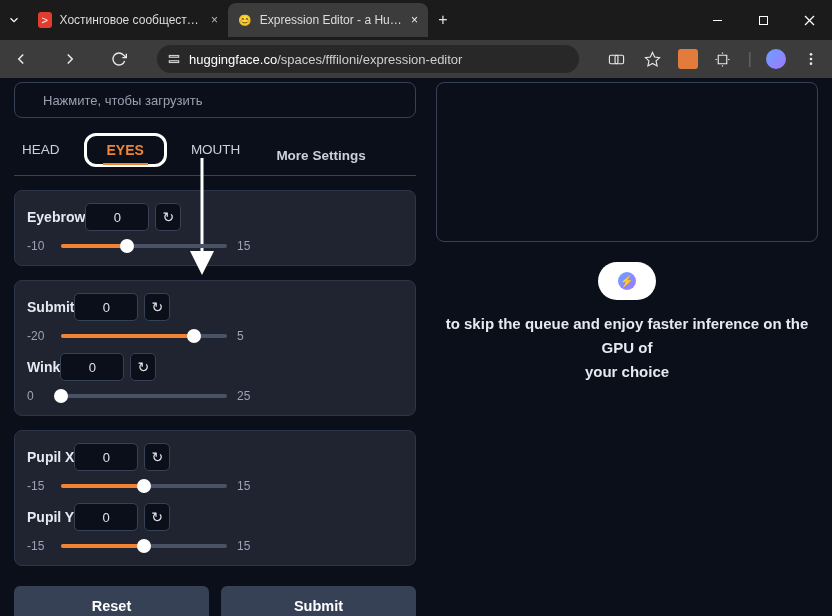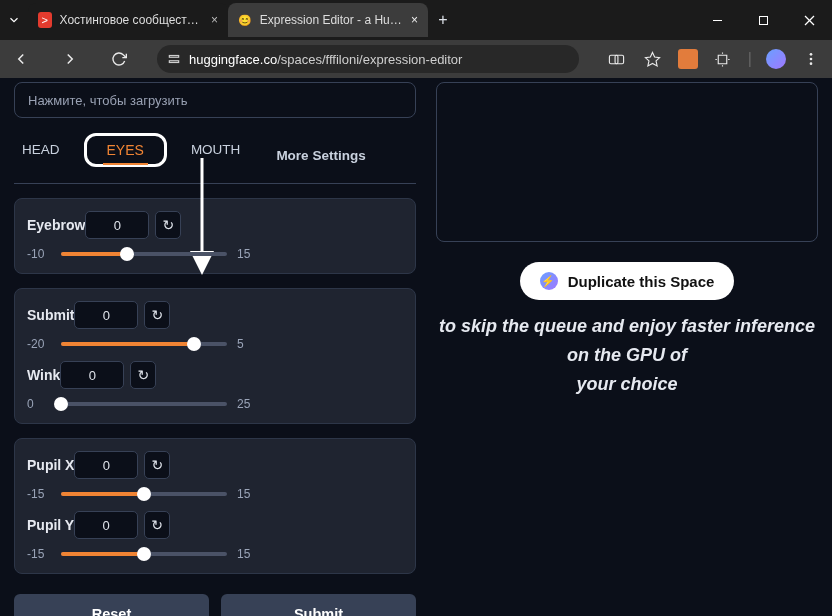--- a/index.html
+++ b/index.html
@@ -22,26 +22,26 @@
 .urlbar .host { color:#fff; }
 .righticons { display:flex; gap:14px; align-items:center; }
 .fox { width:20px; height:20px; background:#e27c3c; border-radius:3px; }
 .avatar { width:20px; height:20px; border-radius:50%; background:linear-gradient(135deg,#6aa0ff,#a078ff); }
 
 .page { padding:4px 14px 14px 14px; height:538px; overflow:hidden; }
 .cols { display:flex; gap:20px; }
 .left { width:402px; }
 .right { flex:1; }
 
-.upload-box { border:1px solid #374156; border-radius:8px; height:36px; margin-bottom:8px; color:#99a1b3; font-size:13px; display:flex; align-items:center; padding:0 13px; overflow:hidden; }
-
-.tabsrow { display:flex; align-items:center; gap:16px; padding:4px 0 14px 0; border-bottom:1px solid #374156; position:relative; }
+.upload-box { border:1px solid #374156; border-radius:8px; height:36px; margin-bottom:8px; color:#99a1b3; font-size:13px; display:flex; align-items:center; padding:0 28px; overflow:hidden; }
+
+.tabsrow { display:flex; align-items:center; gap:16px; padding:4px 0 6px 0; border-bottom:1px solid #374156; position:relative; }
 .tabitem { font-size:13.5px; color:#c9d1de; padding:6px 8px; }
 .tabitem.more { margin-left:4px; font-weight:bold;margin-top:12px; }
-.eye-cap { position:relative; padding:6px 20px; border:3px solid #fff; border-radius:12px; color:#f08434; font-weight:normal; font-size:14px; }
+.eye-cap { position:relative; padding:6px 20px; border:3px solid #fff; border-radius:12px; color:#f08434; font-weight:bold; font-size:14px; }
 .eye-cap .under { position:absolute; bottom:-1px; left:16px; right:16px; height:2px; background:#f08434; }
 .pointer-line { position:absolute; top:32px; left:168px; }
 
 .group { background:#1f2430; border:1px solid #2d3648; border-radius:8px; padding:12px; margin-top:14px; }
 .ctrl { margin-bottom:10px; }
 .ctrl:last-child { margin-bottom:0; }
 .ctrl-head { display:flex; align-items:center; margin-bottom:8px; }
 .ctrl-name { font-size:14px; color:#e6e9f0; font-weight:bold; }
 .valbox { display:flex; align-items:center; gap:6px; }
 .numbox { width:64px; height:28px; background:#0b0f19; border:1px solid #374156; border-radius:5px; display:flex; align-items:center; justify-content:center; font-size:13px; color:#dfe3ea; }
@@ -54,21 +54,21 @@
 .tfill { position:absolute; top:5px; left:0; height:4px; background:#f08434; border-radius:2px; }
 .thumb { position:absolute; top:0; width:14px; height:14px; background:#fff; border-radius:50%; margin-left:-7px; }
 
 .btnsrow { display:flex; gap:12px; margin-top:20px; }
 .bigbtn { flex:1; height:40px; background:#374156; border-radius:6px; display:flex; align-items:center; justify-content:center; font-size:14.5px; font-weight:bold; color:#fff; }
 
 .preview { border:1px solid #374156; border-radius:8px; height:160px; margin-bottom:20px; }
 .dup-wrap { text-align:center; }
 .dup-btn { display:inline-flex; align-items:center; gap:10px; background:#fff; color:#111; font-weight:bold; font-size:15px; padding:10px 20px; border-radius:22px; }
 .bolt { width:18px; height:18px; border-radius:50%; background:linear-gradient(135deg,#6aa0ff,#a078ff); display:flex; align-items:center; justify-content:center; color:#fff; font-size:11px; }
-.helper { margin-top:12px; font-size:18px; color:#e6e9f0; text-align:center; font-weight:bold; line-height:1.6;font-style:italic; }
+.helper { margin-top:12px; font-size:15px; color:#e6e9f0; text-align:center; font-weight:bold; line-height:1.6; }
 </style>
 </head>
 <body>
 
 <div class="titlebar">
   <div class="tab-strip">
     <div class="vchevron">
         <svg width="14" height="14" viewBox="0 0 24 24" fill="none" stroke="#fff" stroke-width="2">
           <polyline points="6 9 12 15 18 9"></polyline>
         </svg>
@@ -287,21 +287,20 @@
         <div class="bigbtn">Reset</div>
         <div class="bigbtn">Submit</div>
       </div>
     </div>
 
     <div class="right">
       <div class="preview"></div>
       <div class="dup-wrap">
         <div class="dup-btn">
           <span class="bolt">⚡</span>
-          <span>Duplicate this Space</span>
         </div>
         <div class="helper">
           <div>to skip the queue and enjoy faster inference on the GPU of</div>
           <div>your choice</div>
         </div>
       </div>
     </div>
   </div>
 </div>
 

